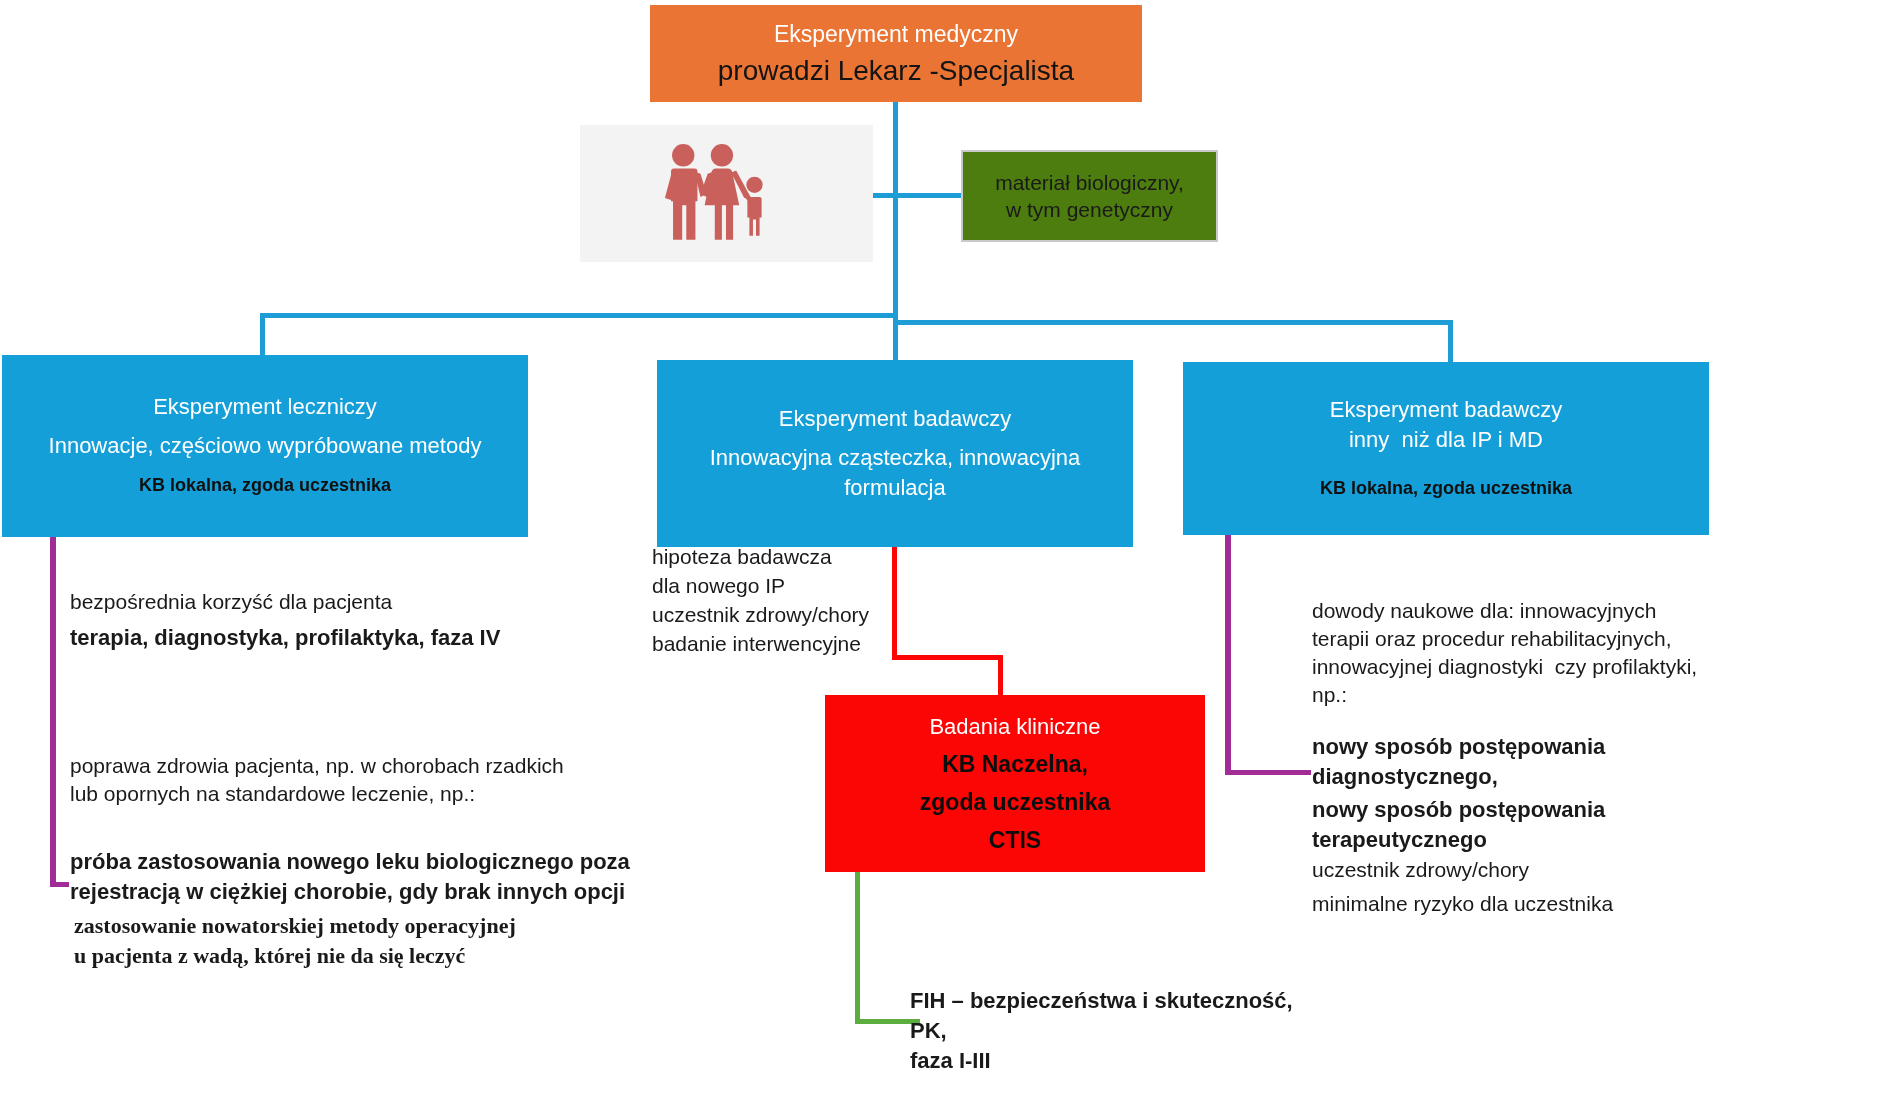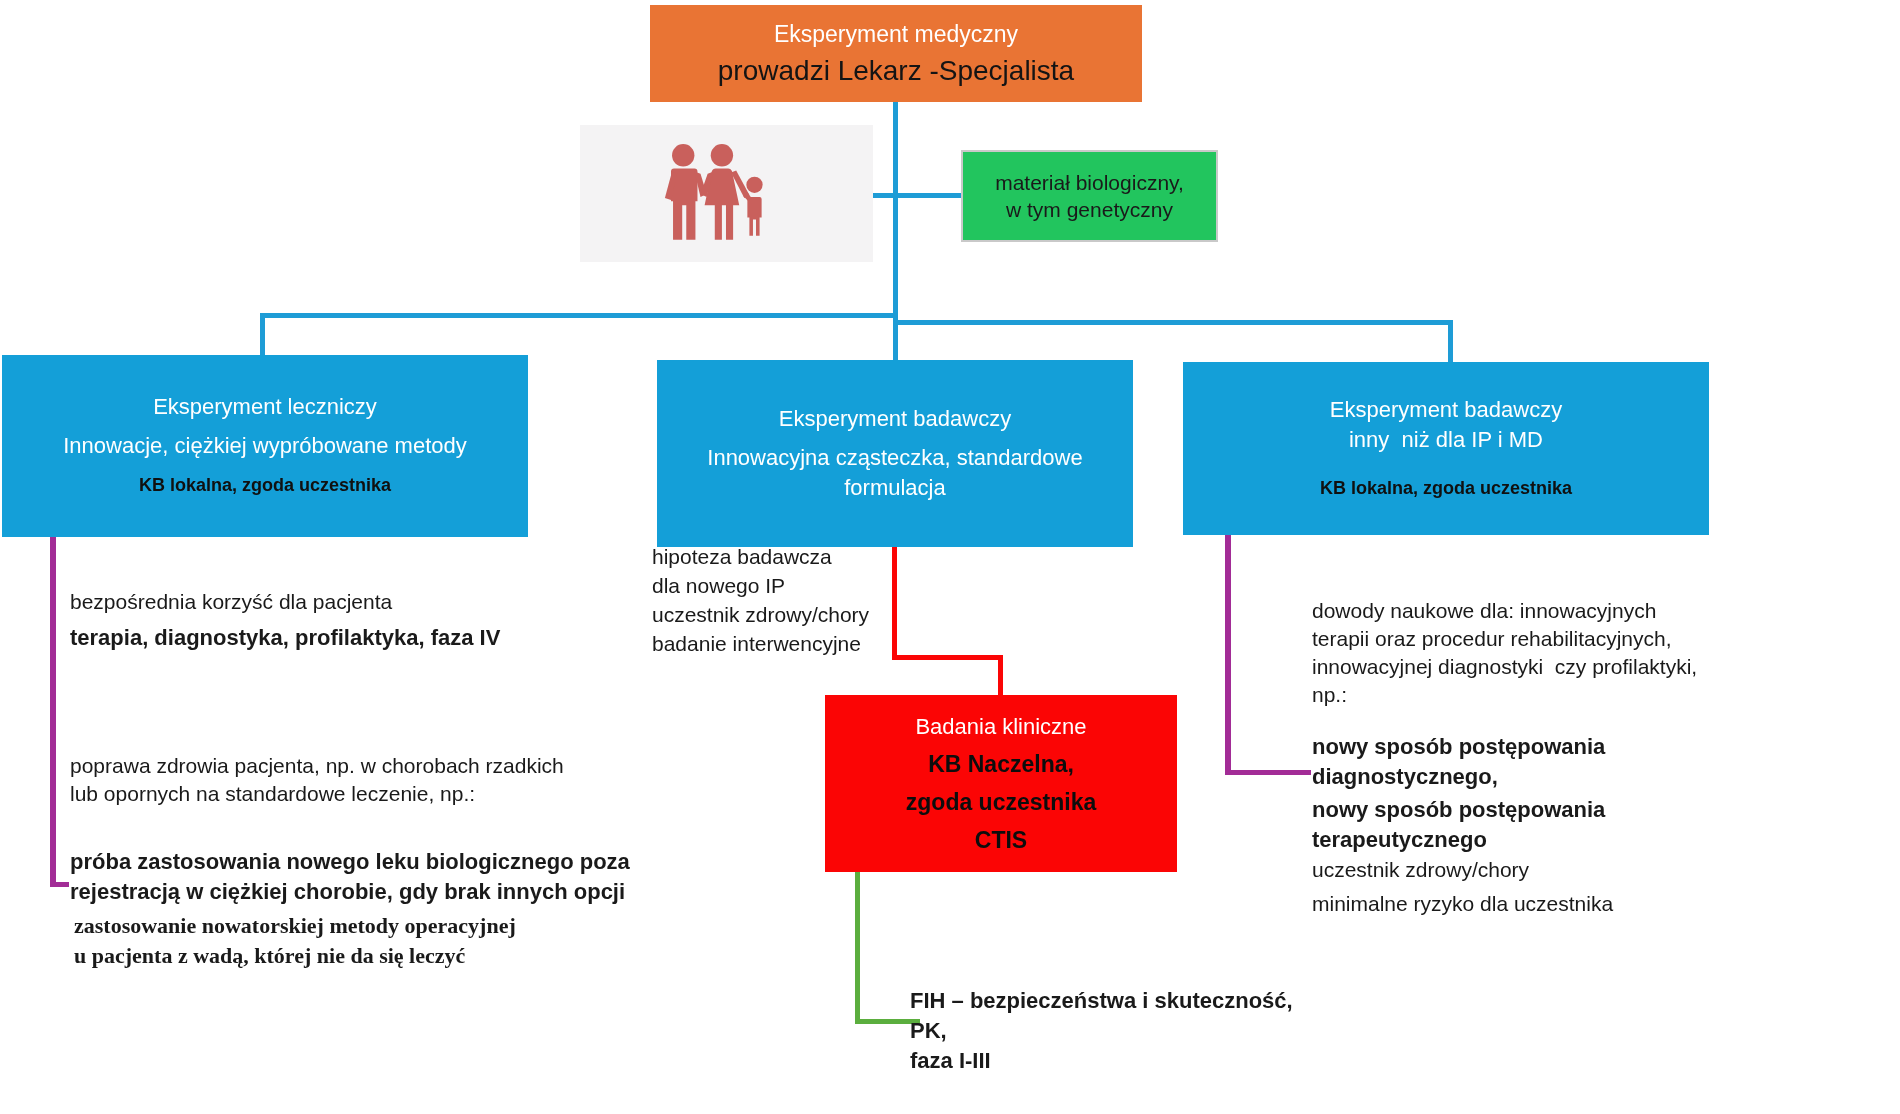--- a/index.html
+++ b/index.html
@@ -17,31 +17,31 @@
   .ml{white-space:pre-wrap;}
   .note{position:absolute;font-size:21px;line-height:28px;}
   .note.bold{font-weight:bold;font-size:22px;line-height:30px;}
   
   #root-box{left:650px;top:5px;width:492px;height:97px;background:var(--orange,#E97434);gap:7px;}
   #root-box .t1{color:#fff;font-size:23px;}
   #root-box .t2{color:#141414;font-size:28px;font-weight:normal;}
   
   #family-image{left:580px;top:125px;width:293px;height:137px;background:var(--image-bg,#F4F3F4);display:flex;align-items:center;justify-content:center;}
   
-  #material-box{left:961px;top:150px;width:253px;height:88px;background:#22c55e;border:2px solid var(--box-border,#C9C9C9);font-size:21px;line-height:27px;}
+  #material-box{left:961px;top:150px;width:253px;height:88px;background:#4d7c0f;border:2px solid var(--box-border,#C9C9C9);font-size:21px;line-height:27px;}
   
   .blue-box{background:var(--blue-box,#149FD8);}
   .blue-box .wline{color:#fff;font-size:22px;line-height:30px;}
   .blue-box .bline{color:#101010;font-size:18px;font-weight:bold;line-height:30px;}
   #left-box{left:2px;top:355px;width:526px;height:182px;gap:9px;}
   #middle-box{left:657px;top:360px;width:476px;height:187px;gap:9px;}
   #right-box{left:1183px;top:362px;width:526px;height:173px;gap:4px;}
   #right-box .bline{margin-top:14px;}
   
-  #clinical-box{left:825px;top:695px;width:352px;height:177px;background:var(--red,#FB0505);gap:11px;}
+  #clinical-box{left:825px;top:695px;width:380px;height:177px;background:var(--red,#FB0505);gap:11px;}
   #clinical-box .t1{color:#fff;font-size:22px;}
   #clinical-box .tb{color:#0d0d0d;font-size:23px;font-weight:bold;}
   
   #fih-note{left:910px;top:986px;width:400px;text-align:left;font-weight:bold;font-size:22px;line-height:30px;}
 </style>
 </head>
 <body>
 
 <div id="canvas">
 
@@ -78,27 +78,27 @@
     </svg>
   </div>
 
   <div id="material-box" class="box">
     <div class="ml">materiał biologiczny,
 w tym genetyczny</div>
   </div>
 
   <div id="left-box" class="box blue-box">
     <div class="wline">Eksperyment leczniczy</div>
-    <div class="wline">Innowacje, ciężkiej wypróbowane metody</div>
+    <div class="wline">Innowacje, częściowo wypróbowane metody</div>
     <div class="bline">KB lokalna, zgoda uczestnika</div>
   </div>
 
   <div id="middle-box" class="box blue-box">
     <div class="wline">Eksperyment badawczy</div>
-    <div class="wline ml">Innowacyjna cząsteczka, standardowe
+    <div class="wline ml">Innowacyjna cząsteczka, innowacyjna
 formulacja</div>
   </div>
 
   <div id="right-box" class="box blue-box">
     <div class="wline ml">Eksperyment badawczy
 inny  niż dla IP i MD</div>
     <div class="bline">KB lokalna, zgoda uczestnika</div>
   </div>
 
   <div class="line purple-line" style="left:50px;top:537px;width:6px;height:350px;"></div>

